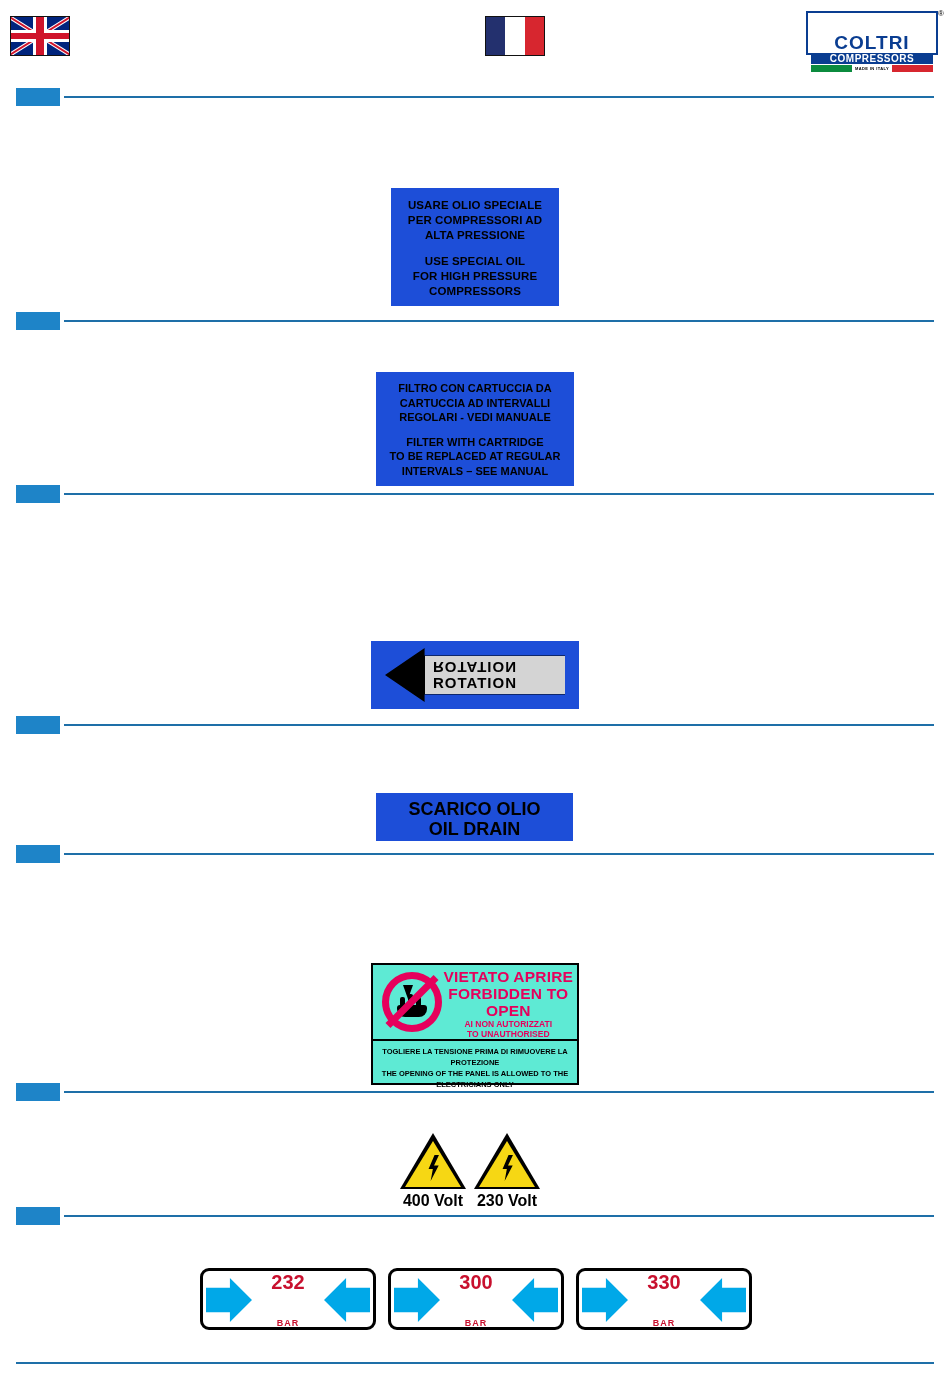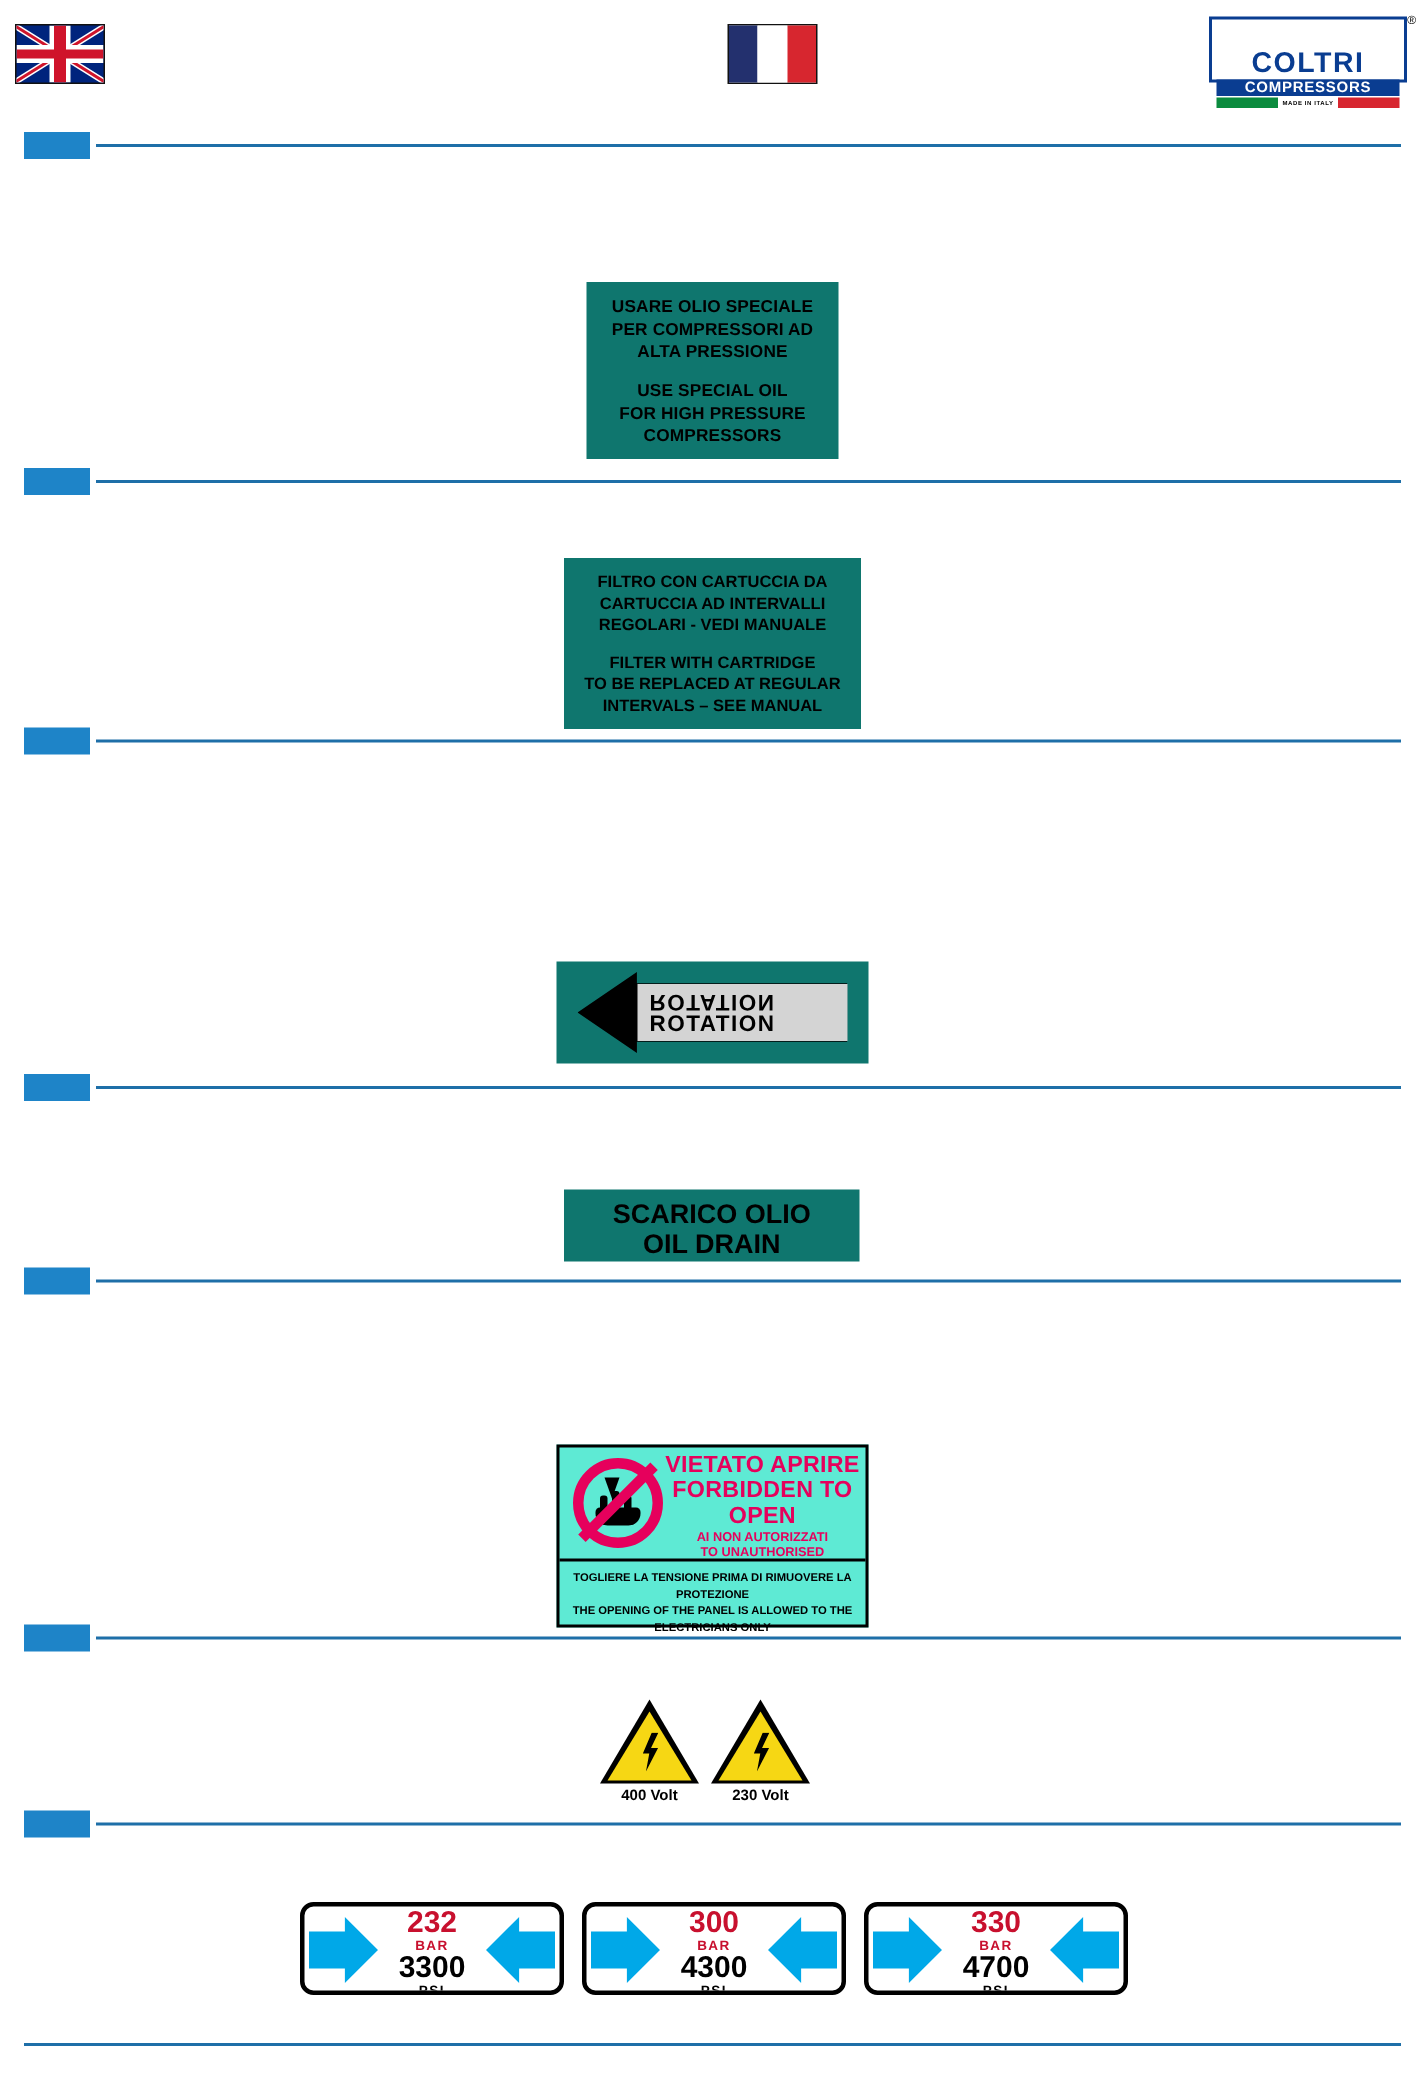--- a/index.html
+++ b/index.html
@@ -154,21 +154,21 @@
     position: absolute;
     left: 48px; top: 8px;
     width: 870px;
     height: 2px;
     background: #1e6fa8;
   }
 
   
   .plate {
     position: absolute;
-    background: #0f766e;
+    background: #1d4ed8;
     text-align: center;
     font-weight: bold;
     box-sizing: border-box;
   }
 
   .plate-oil {
     left: 391px; top: 188px;
     width: 168px; height: 118px;
     padding-top: 10px;
     font-size: 11.5px;
@@ -379,21 +379,21 @@
     border-bottom: 46px solid #f6d714;
   }
   .tri .bolt {
     position: absolute;
     left: 27px; top: 22px;
     width: 13px; height: 26px;
     background: #000;
     clip-path: polygon(58% 0%, 12% 54%, 45% 54%, 28% 100%, 90% 40%, 54% 40%, 92% 0%);
   }
   .volt .label {
-    font-size: 10px;
+    font-size: 16px;
     font-weight: bold;
     margin-top: 3px;
   }
 
   
   .press-group {
     position: absolute;
     left: 200px; top: 1256px;
     width: 552px; height: 66px;
   }
@@ -435,20 +435,21 @@
     font-size: 20px;
     line-height: 21px;
     margin-top: 1px;
   }
   .press .bar-unit {
     color: #c8102e;
     font-weight: bold;
     font-size: 9px;
     line-height: 9px;
     letter-spacing: 1px;
+    margin-top: 26px;
   }
   .press .psi-val {
     color: #000;
     font-weight: bold;
     font-size: 20px;
     line-height: 21px;
   }
   .press .psi-unit {
     color: #000;
     font-weight: bold;

